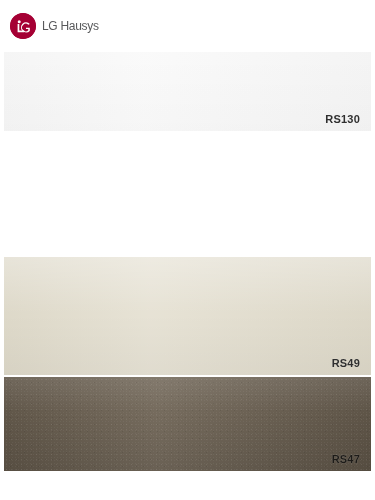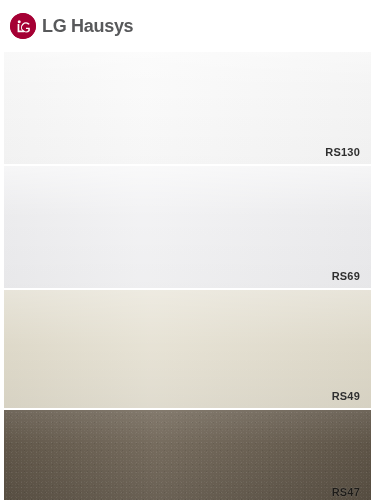--- a/index.html
+++ b/index.html
@@ -51,43 +51,42 @@
     background: #a50034;
     flex: 0 0 auto;
     overflow: hidden;
   }
   
   .lg-mark .lg-face {
     position: absolute;
     inset: 0;
   }
   .brand-text {
-    font-size: 18px;
-    font-weight: bold;
+    font-size: 12px;
+    font-weight: normal;
     letter-spacing: -0.3px;
     color: #58595b;
     line-height: 1;
     white-space: nowrap;
   }
 
   
   .swatch-stack {
     position: absolute;
     top: 0;
     left: 0;
     width: 375px;
     height: 500px;
   }
   .swatch {
     position: absolute;
     left: 4px;
     width: 367px;
     box-sizing: border-box;
     overflow: hidden;
-    margin-top: 33px;
   }
   .swatch-surface {
     position: absolute;
     inset: 0;
   }
   .swatch-label {
     position: absolute;
     right: 11px;
     bottom: 6px;
     font-size: 11px;
@@ -172,25 +171,20 @@
   </div>
 
   <div class="swatch-stack">
 
     <div class="swatch" id="swatch-rs130">
       <div class="swatch-surface sheen-light" style="background-color:#F8F8F8"></div>
       <div class="speckle-faint"></div>
       <span class="swatch-label">RS130</span>
     </div>
 
-    <div class="swatch" id="swatch-rs69">
-      <div class="swatch-surface sheen-light" style="background-color:#EEEEF0"></div>
-      <div class="speckle-faint"></div>
-      <span class="swatch-label">RS69</span>
-    </div>
 
     <div class="swatch" id="swatch-rs49">
       <div class="swatch-surface sheen-warm" style="background-color:#E2DDCD"></div>
       <div class="speckle-faint"></div>
       <span class="swatch-label">RS49</span>
     </div>
 
     <div class="swatch" id="swatch-rs47">
       <div class="swatch-surface sheen-dark" style="background-color:#6B6051"></div>
       <div class="speckle"></div>

